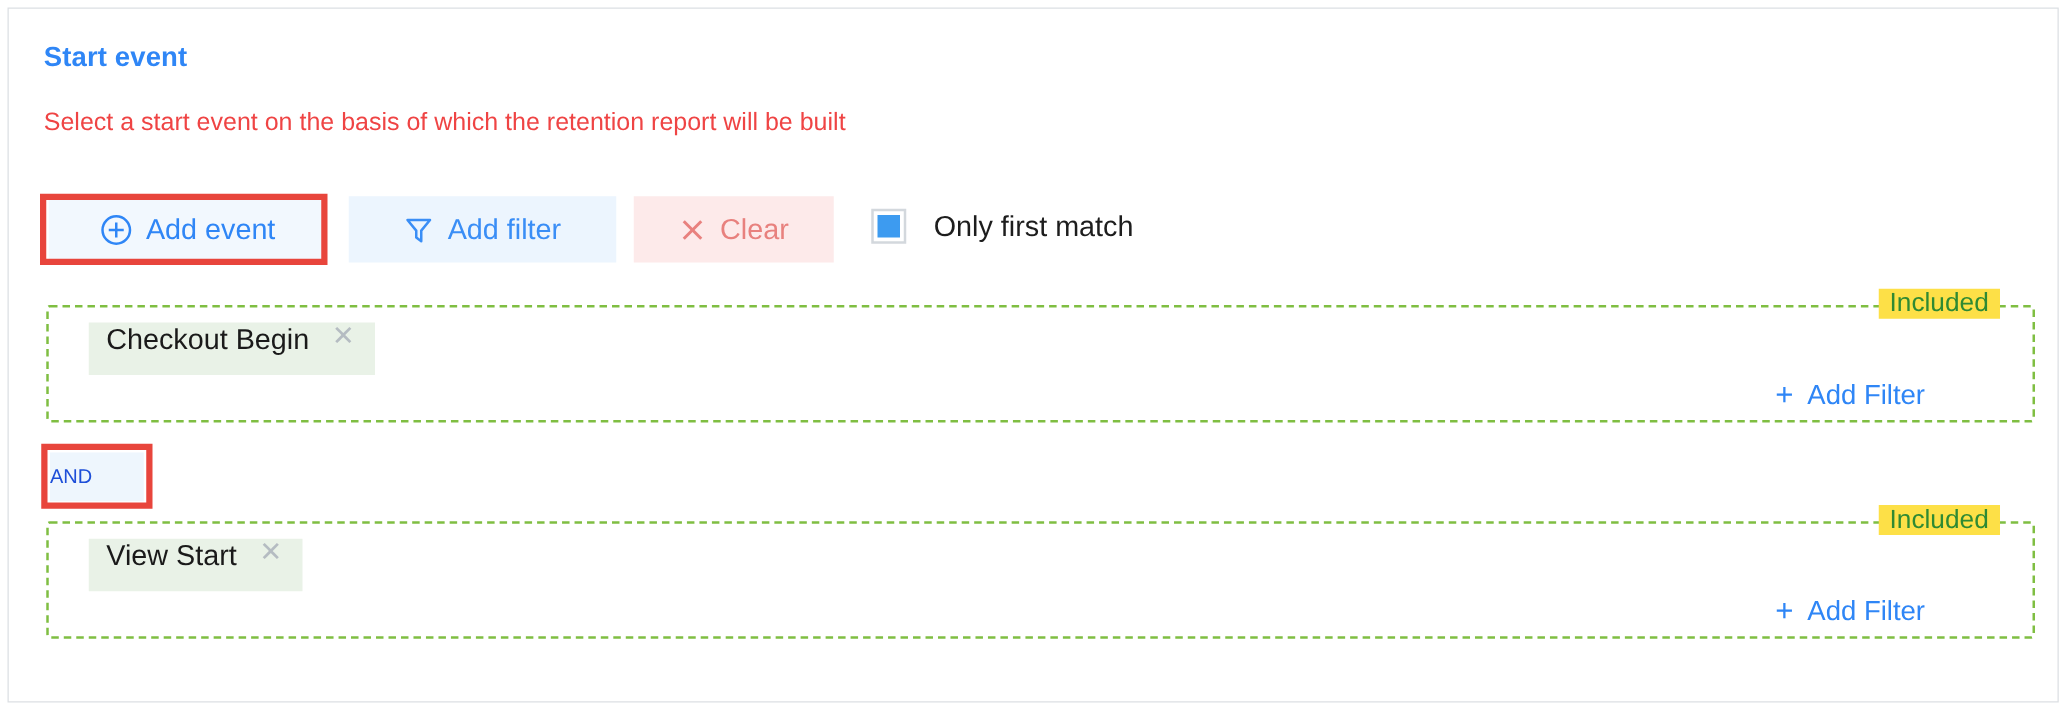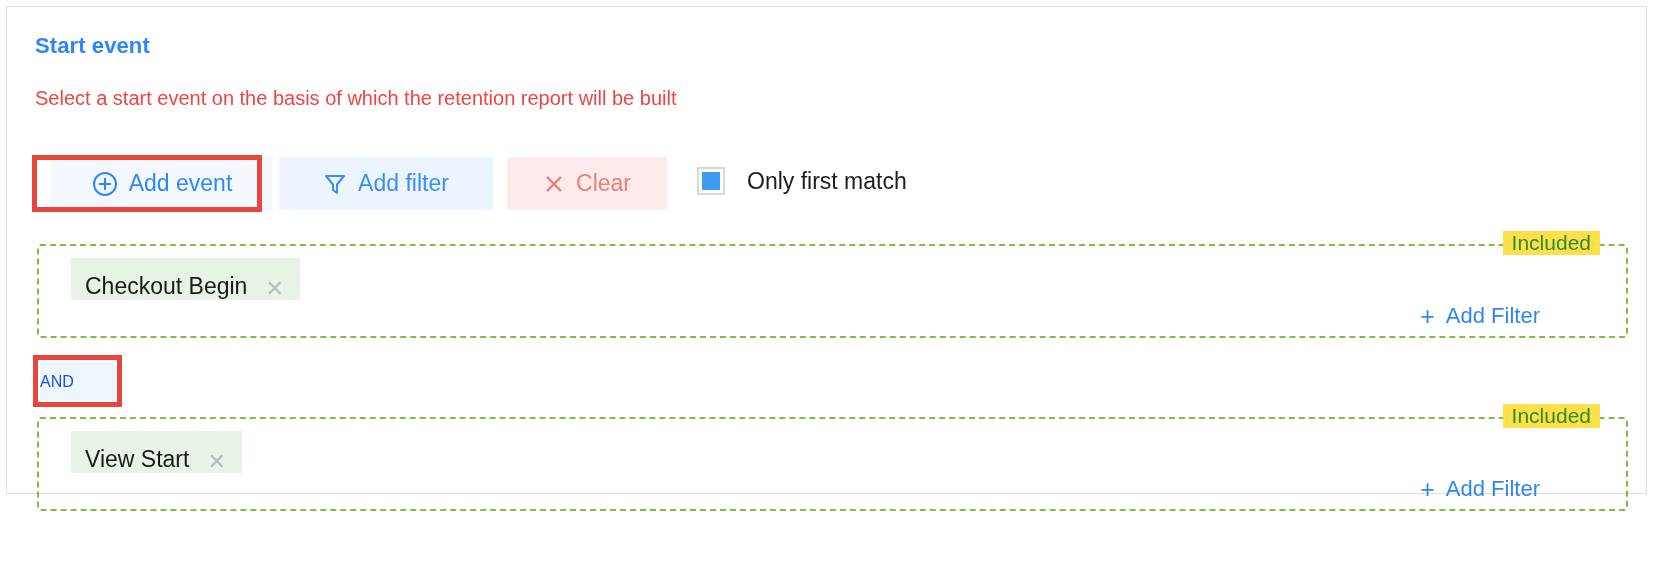--- a/index.html
+++ b/index.html
@@ -13,21 +13,21 @@
     font-family: "Liberation Sans", sans-serif;
     overflow: hidden;
   }
 
   
   .panel {
     position: absolute;
     left: 6px;
     top: 6px;
     width: 1641px;
-    height: 488px;
+    height: 556px;
     box-sizing: border-box;
     border: 1px solid #dcdfe3;
     background: #ffffff;
     text-decoration: underline;
   }
 
   
   .section-title {
     position: absolute;
     left: 28px;
@@ -61,21 +61,21 @@
     display: flex;
     align-items: center;
     justify-content: center;
     gap: 11px;
     font-size: 23px;
     cursor: pointer;
     user-select: none;
     box-sizing: border-box;
   }
   .tb-add-event {
-    left: 16px;
+    left: 4px;
     width: 222px;
     top: 5px;
     background: #f2f8fe;
     color: #2f86f6;
   }
   .tb-add-filter {
     left: 244px;
     width: 214px;
     top: 5px;
     background: #ecf5fe;
@@ -161,21 +161,21 @@
     color: #2f8a33;
     white-space: nowrap;
   }
 
   .evt-tag {
     position: absolute;
     left: 32px;
     top: 12px;
     height: 42px;
     display: flex;
-    align-items: flex-end;
+    align-items: flex-start;
     gap: 18px;
     padding: 0 16px 0 14px;
     background: #e9f2e7;
     box-sizing: border-box;
   }
   .evt-tag-label {
     font-size: 23px;
     color: #1a1a1a;
     white-space: nowrap;
   }

